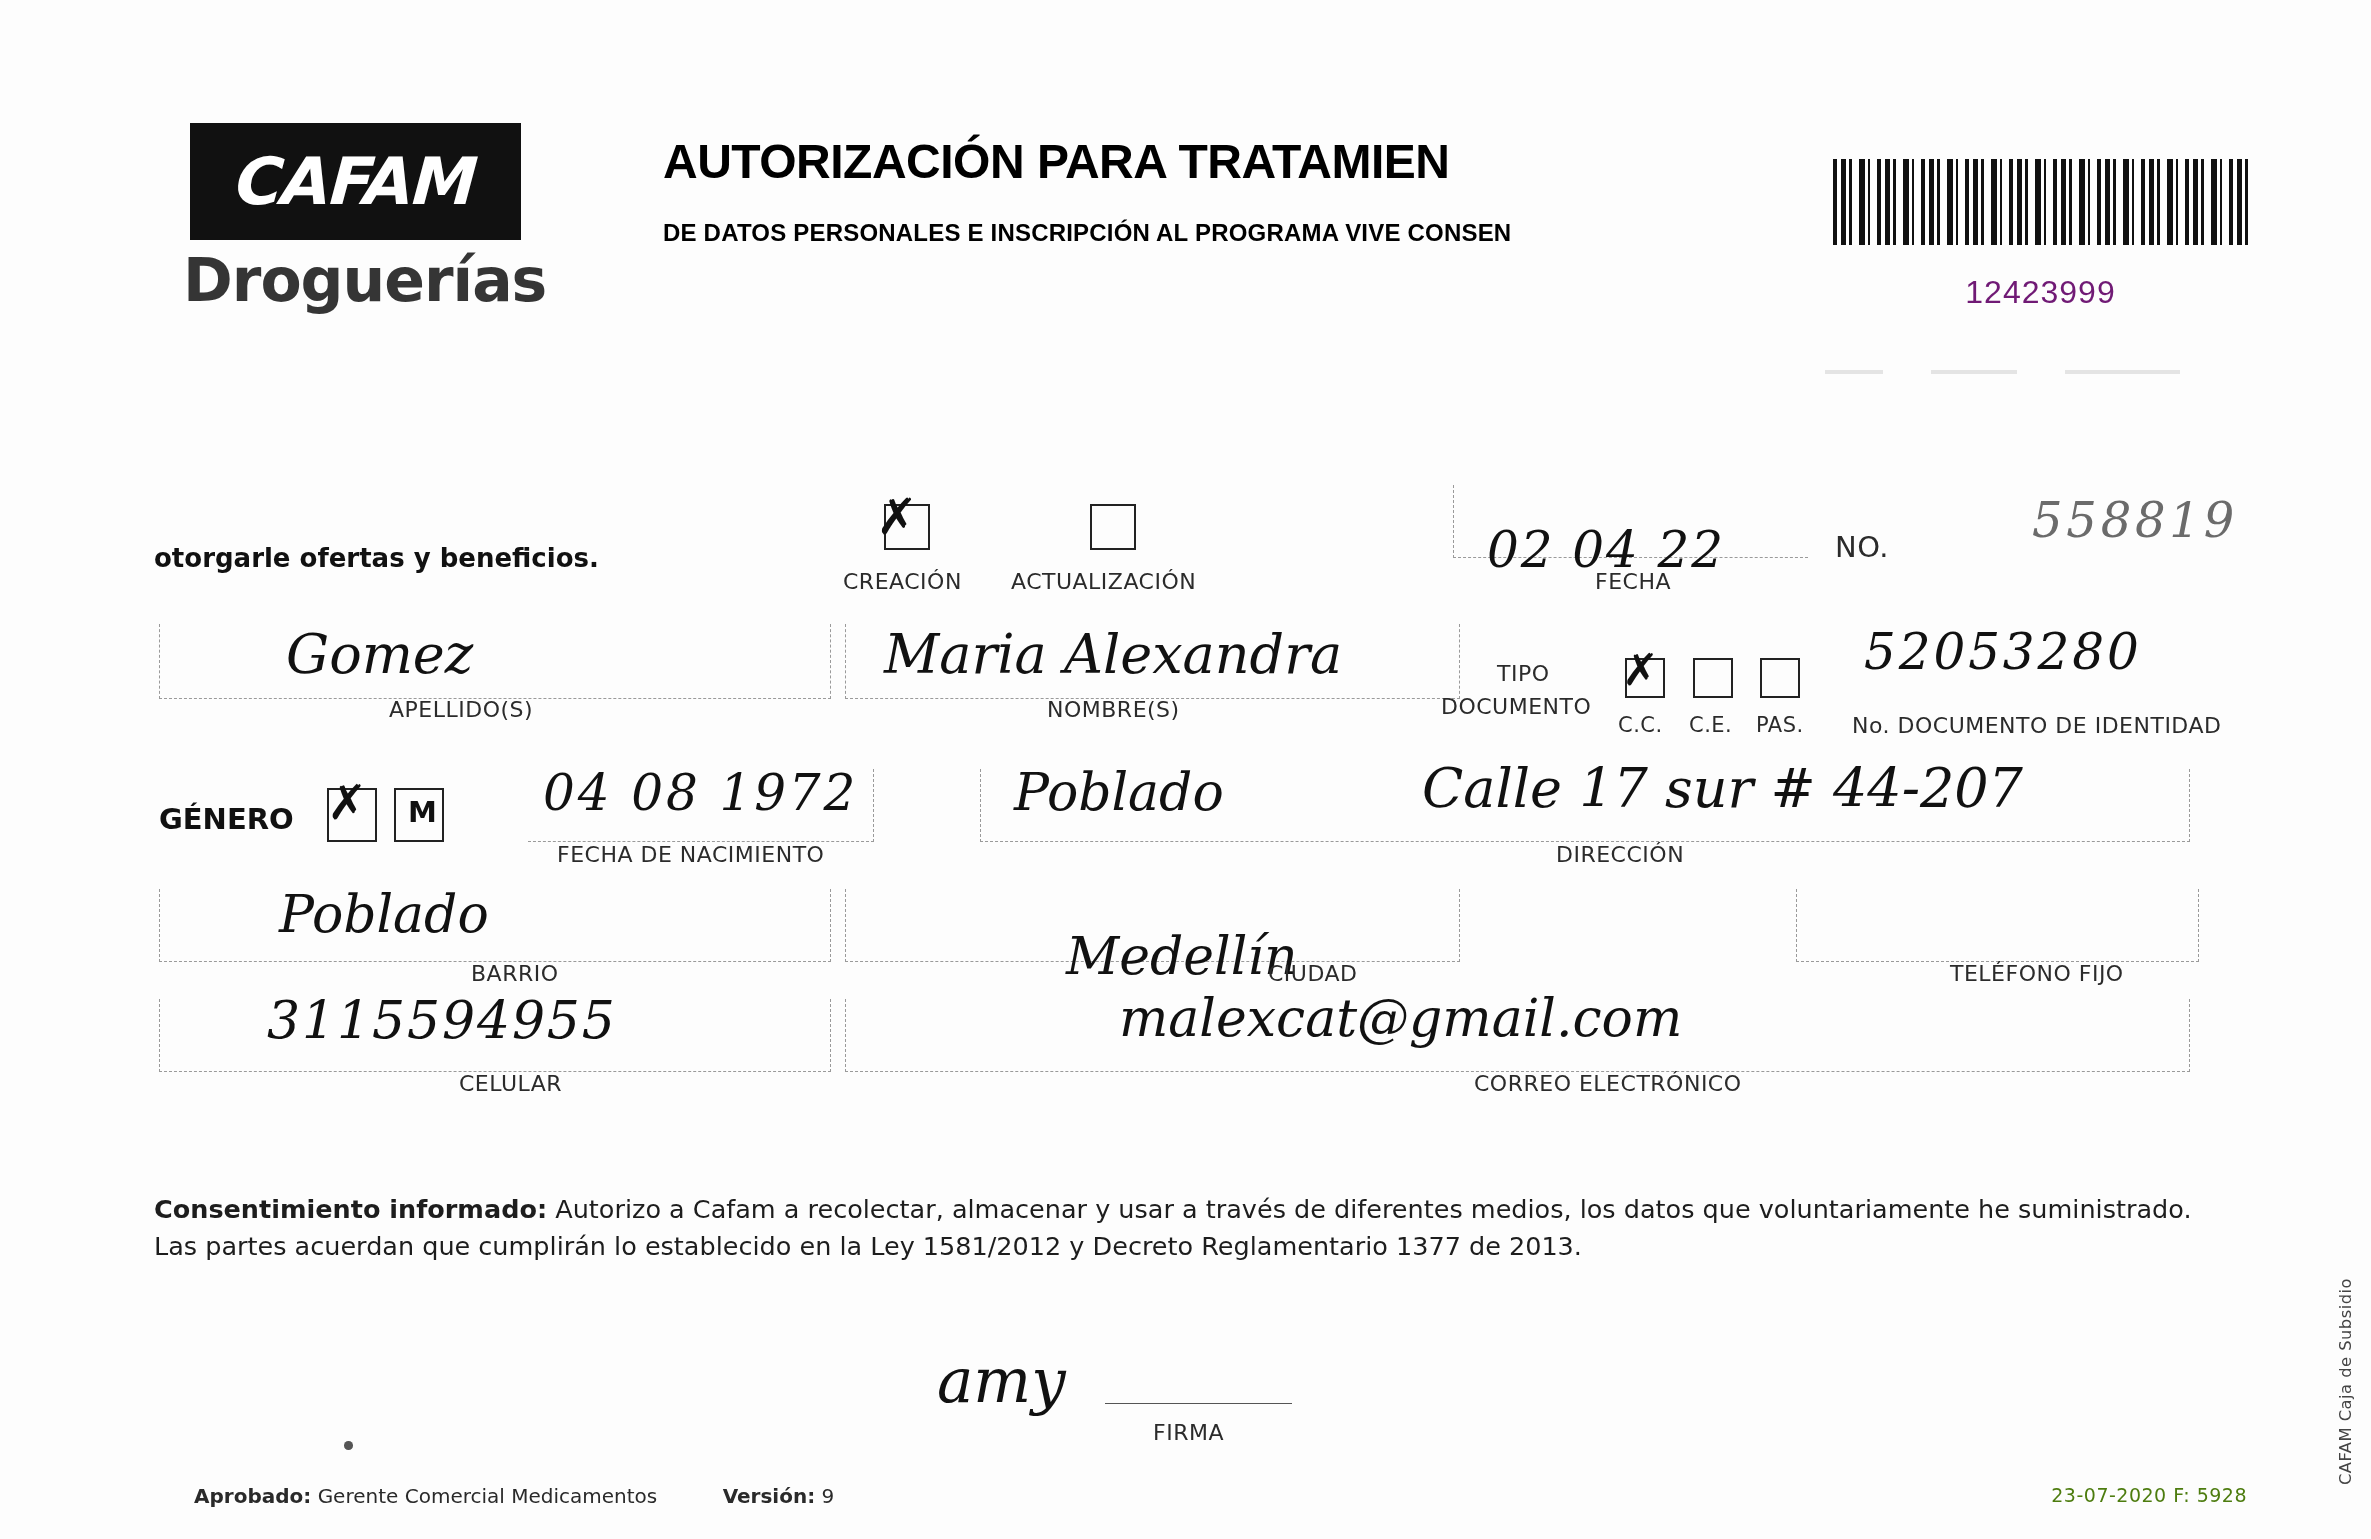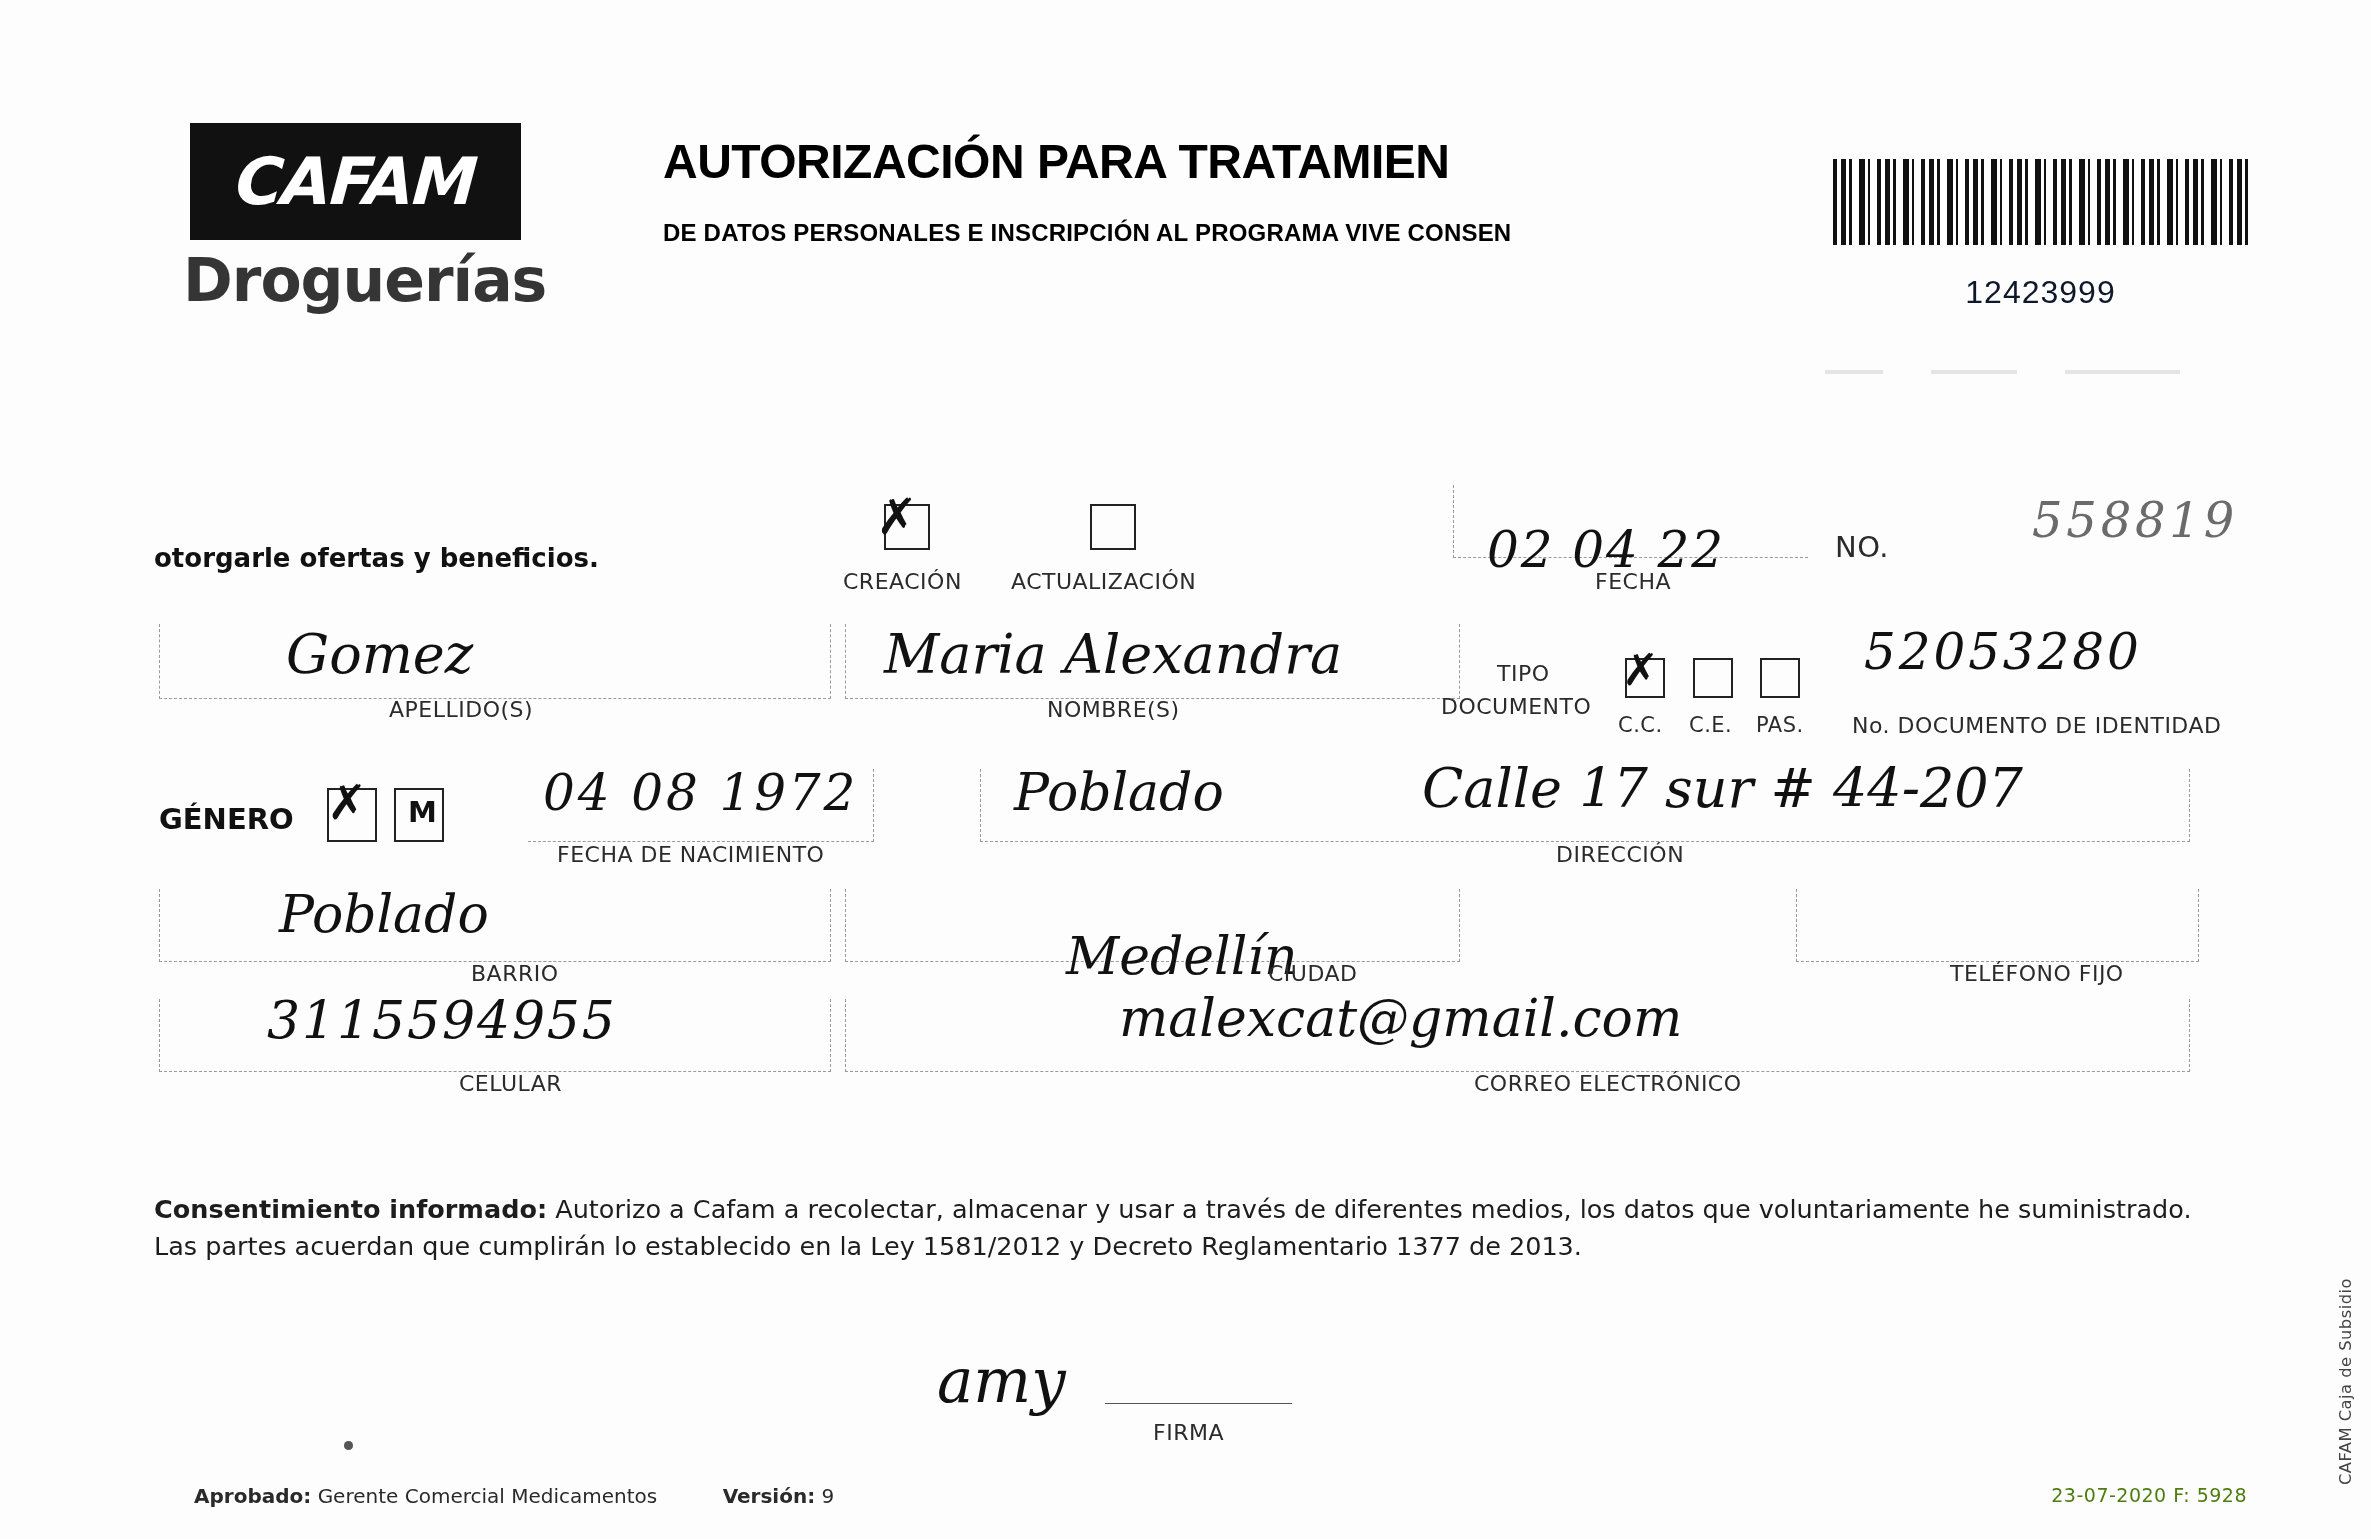--- a/index.html
+++ b/index.html
@@ -87,21 +87,21 @@
   }
   .barcode-number {
     position: absolute;
     left: 1833px;
     top: 274px;
     width: 415px;
     text-align: center;
     font-family: "Liberation Sans", sans-serif;
     font-size: 32px;
     letter-spacing: 1px;
-    color: #0f172a;
+    color: #701a75;
   }
   
   .lbl {
     position: absolute;
     font-family: "DejaVu Sans", sans-serif;
     font-size: 22px;
     letter-spacing: 0.5px;
     color: #2b2b2b;
     white-space: nowrap;
   }

